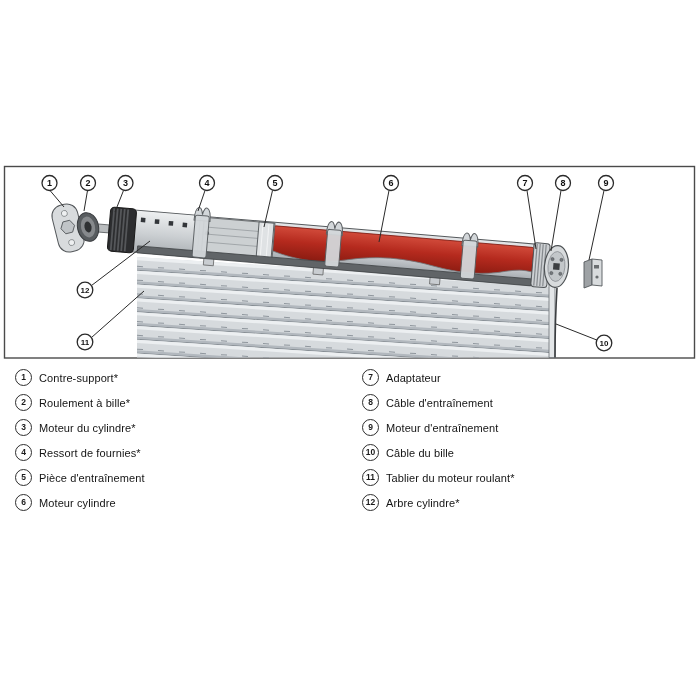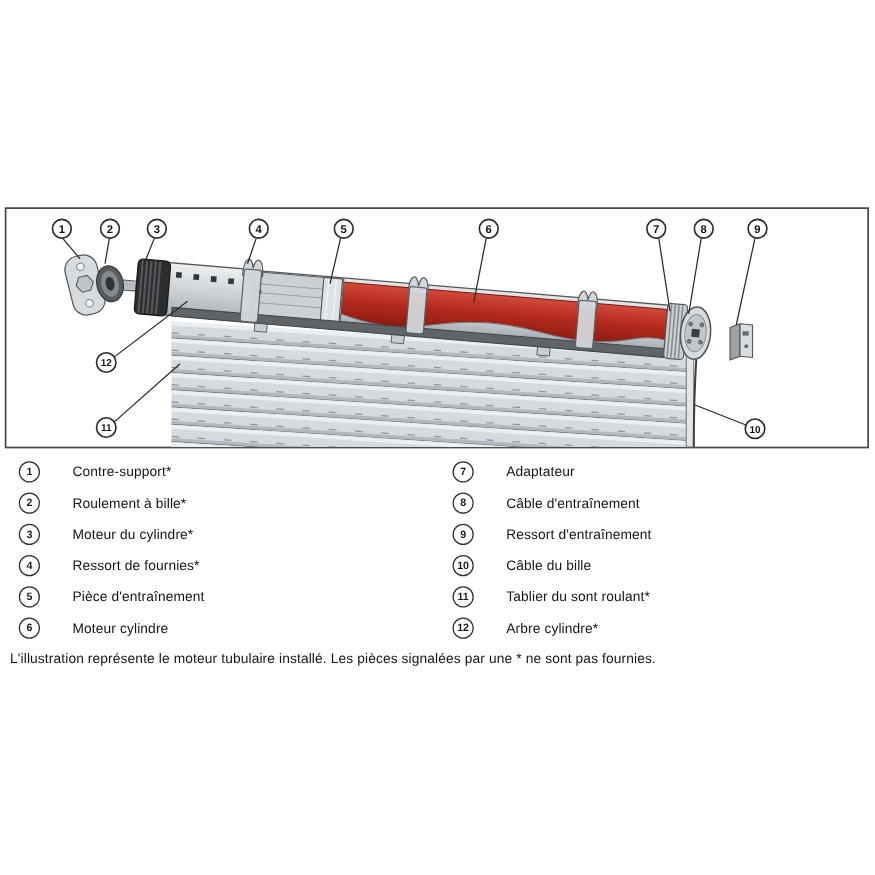--- a/index.html
+++ b/index.html
@@ -7,21 +7,21 @@
         font-family:"Liberation Sans","DejaVu Sans",sans-serif;color:#111;}
   #diagram-svg{position:absolute;left:0;top:0;}
   .legend{position:absolute;top:365px;left:0;width:700px;height:150px;}
   .legend-col{position:absolute;top:0;}
   .legend-col.left{left:15px;}
   .legend-col.right{left:362px;}
   .legend-row{height:25px;display:flex;align-items:center;}
   .badge{box-sizing:content-box;width:15px;height:15px;border:1.2px solid #2e2e2e;border-radius:50%;
          display:flex;align-items:center;justify-content:center;
          font-size:8.5px;font-weight:bold;color:#1a1a1a;background:#fff;flex:0 0 auto;line-height:1;}
-  .lbl{margin-left:26px;font-size:11px;color:#141414;white-space:nowrap;letter-spacing:0.1px;}
+  .lbl{margin-left:7px;font-size:11px;color:#141414;white-space:nowrap;letter-spacing:0.1px;}
   .note{position:absolute;left:8px;top:521px;font-size:11px;color:#141414;white-space:nowrap;letter-spacing:0.1px;}
 </style>
 </head>
 <body>
 
 <div id="page">
 
 <svg id="diagram-svg" width="700" height="700" viewBox="0 0 700 700">
   <defs>
     <linearGradient id="tubeGrad" x1="0" y1="0" x2="0" y2="1">
@@ -267,32 +267,31 @@
     <div class="legend-row">
       <span class="badge">7</span>
       <span class="lbl">Adaptateur</span>
     </div>
     <div class="legend-row">
       <span class="badge">8</span>
       <span class="lbl">Câble d'entraînement</span>
     </div>
     <div class="legend-row">
       <span class="badge">9</span>
-      <span class="lbl">Ressort d'entraînement</span>
+      <span class="lbl">Moteur d'entraînement</span>
     </div>
     <div class="legend-row">
       <span class="badge">10</span>
       <span class="lbl">Câble du bille</span>
     </div>
     <div class="legend-row">
       <span class="badge">11</span>
-      <span class="lbl">Tablier du sont roulant*</span>
+      <span class="lbl">Tablier du moteur roulant*</span>
     </div>
     <div class="legend-row">
       <span class="badge">12</span>
       <span class="lbl">Arbre cylindre*</span>
     </div>
   </div>
 </div>
 
-<div class="note">L'illustration représente le moteur tubulaire installé. Les pièces signalées par une * ne sont pas fournies.</div>
 
 </div>
 
 </body></html>

